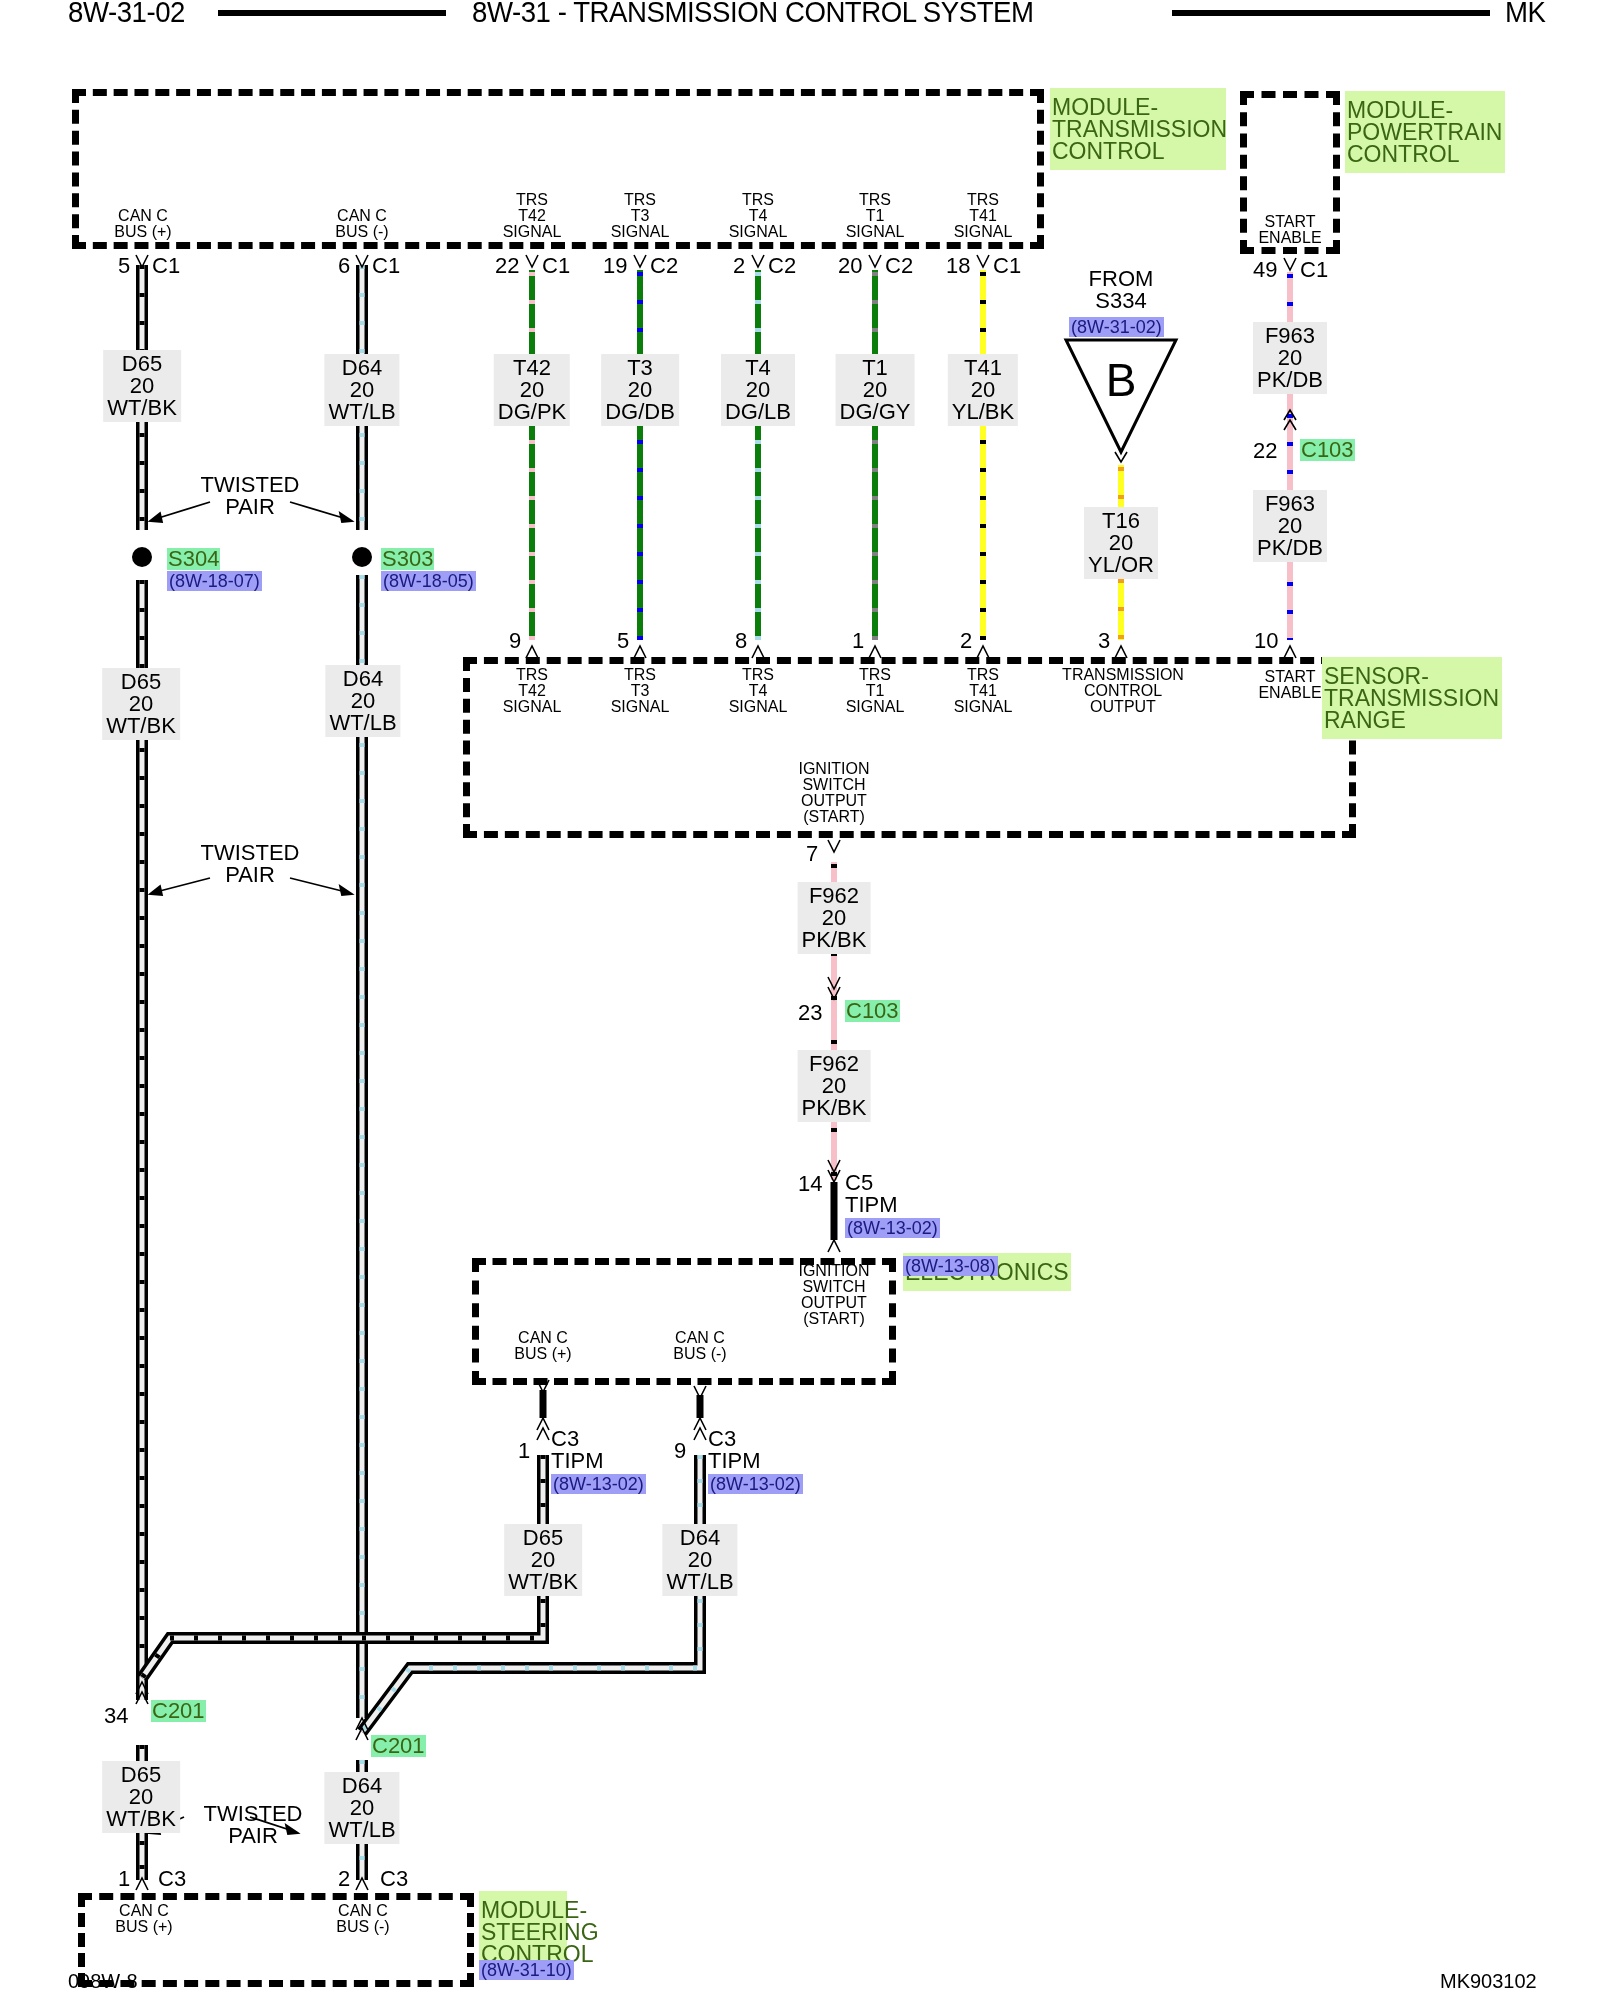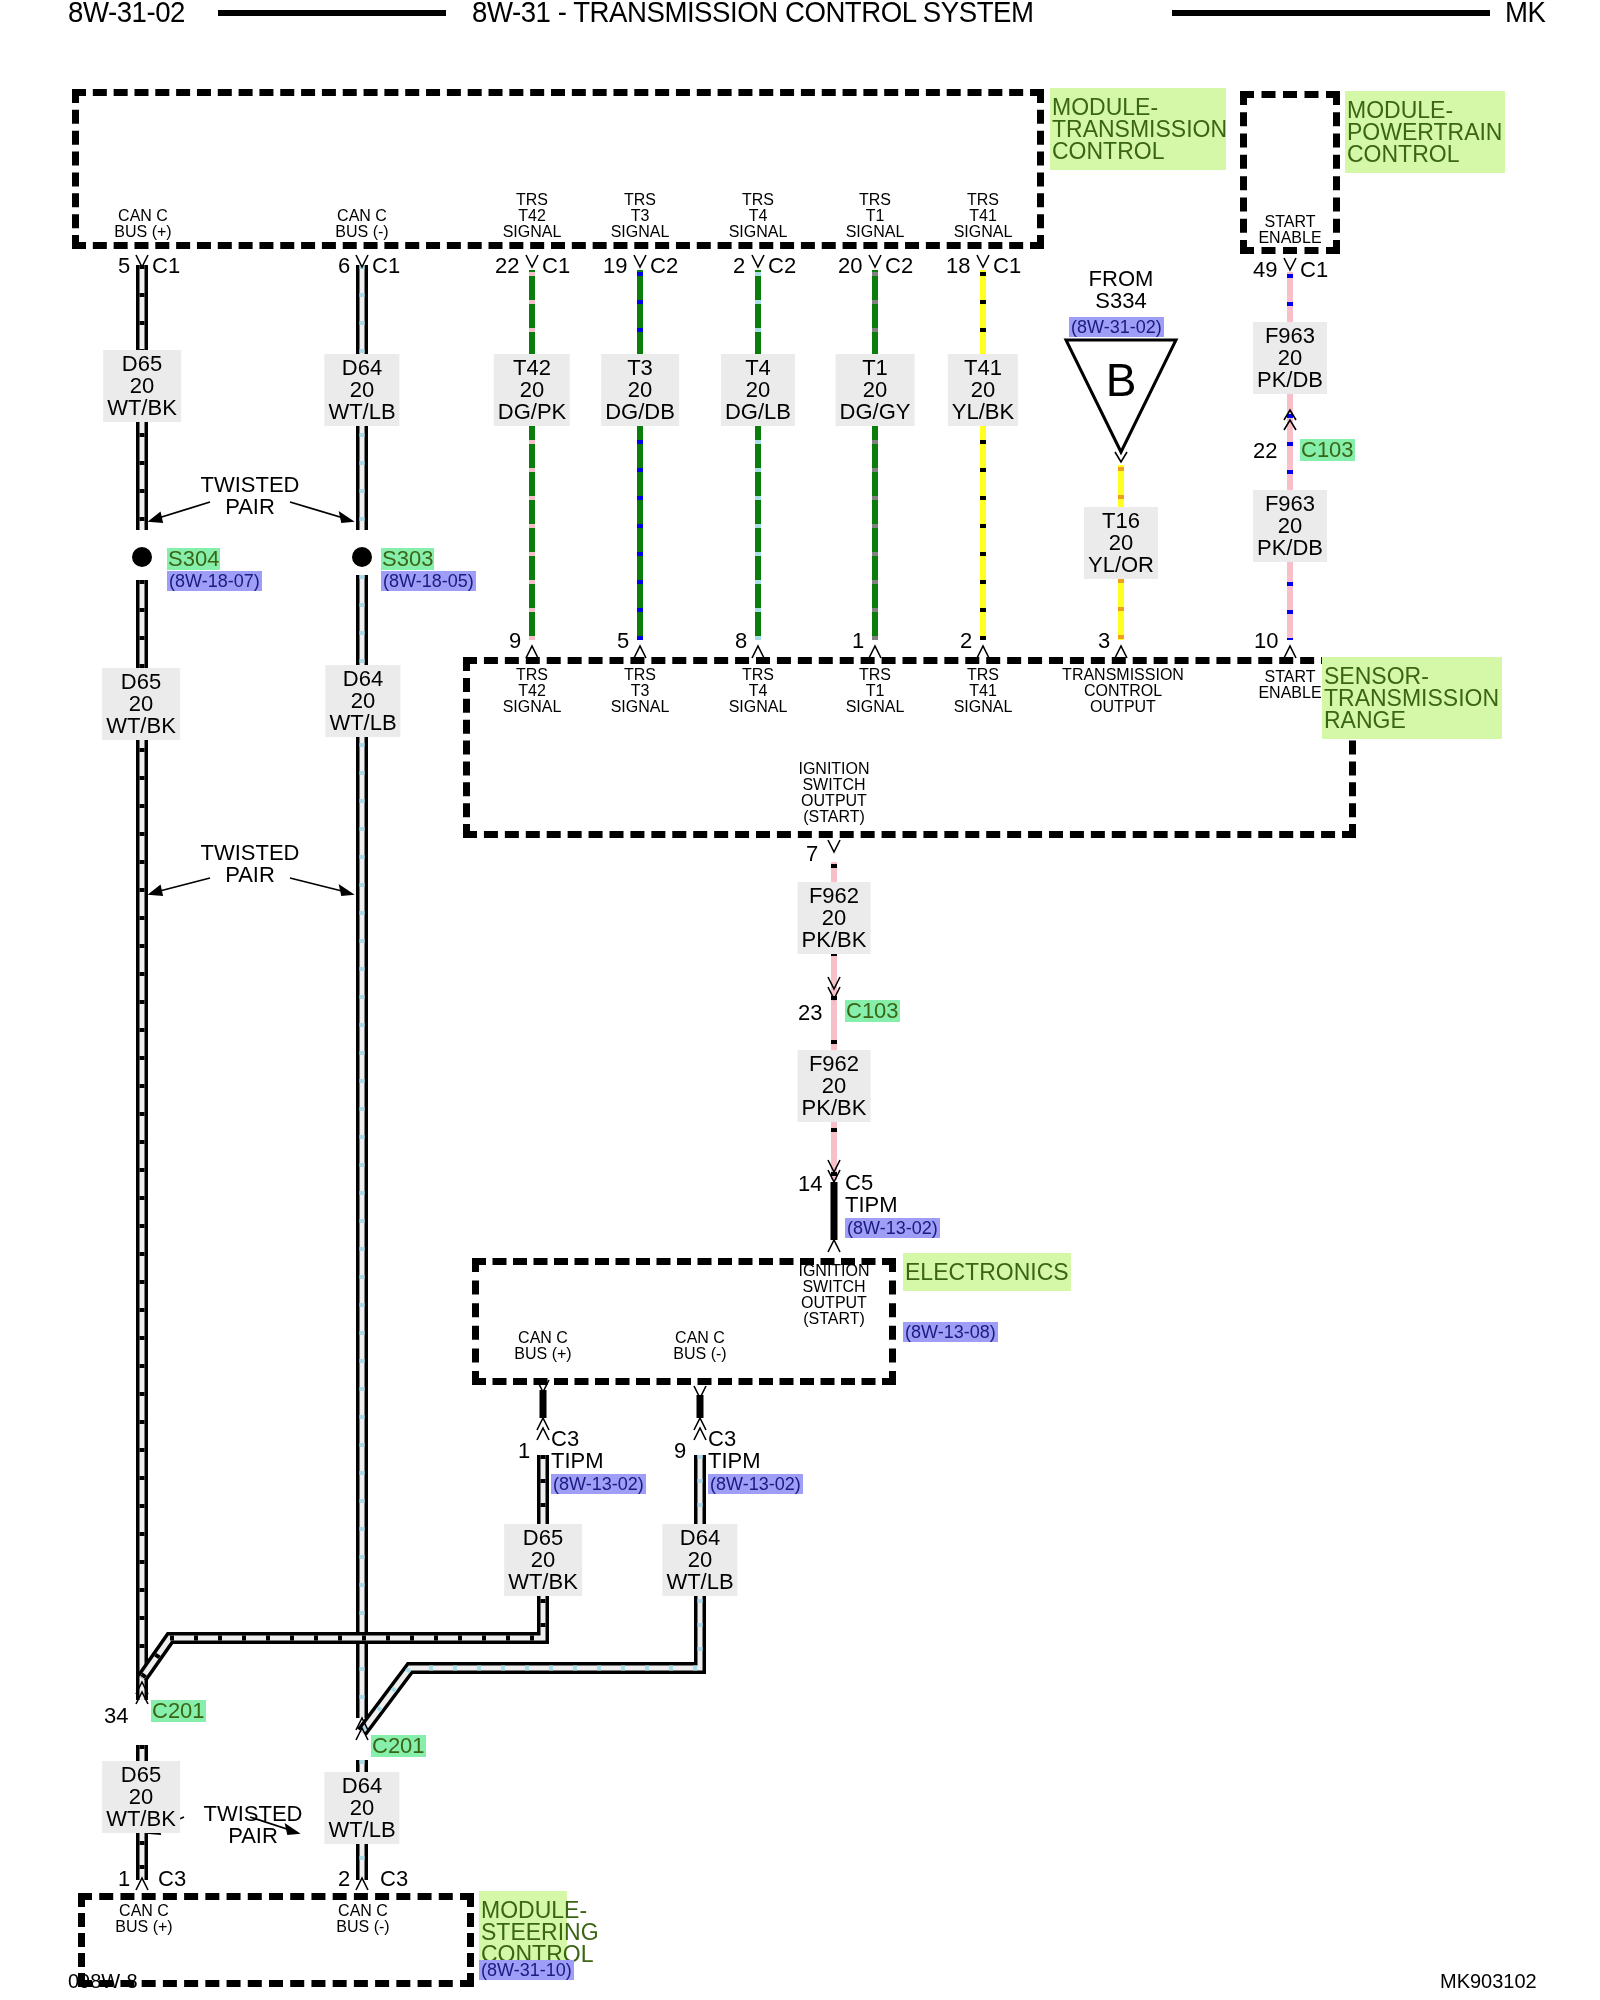--- a/index.html
+++ b/index.html
@@ -190,21 +190,21 @@
 POWERTRAIN
 CONTROL</div>
 
   <div class="box" style="left:463px; top:657px; width:893px; height:181px;"></div>
   <div class="mod" style="left:1322px; top:657px; width:176px;">SENSOR-
 TRANSMISSION
 RANGE</div>
 
   <div class="box" style="left:472px; top:1258px; width:424px; height:127px;"></div>
   <div class="mod" style="left:903px; top:1253px;">ELECTRONICS</div>
-  <div class="ref" style="left:903px; top:1322px;">(8W-13-08)</div>
+  <div class="ref" style="left:903px; top:1256px;">(8W-13-08)</div>
 
   <div class="box" style="left:78px; top:1893px; width:396px; height:94px;"></div>
   <div class="mod" style="left:479px; top:1891px; width:84px;">MODULE-
 STEERING
 CONTROL</div>
   <div class="ref" style="left:479px; top:1960px;">(8W-31-10)</div>
 
   <div class="pinlbl" style="left:143px; top:208px;">CAN C
 BUS (+)</div>
   <div class="pinlbl" style="left:362px; top:208px;">CAN C

